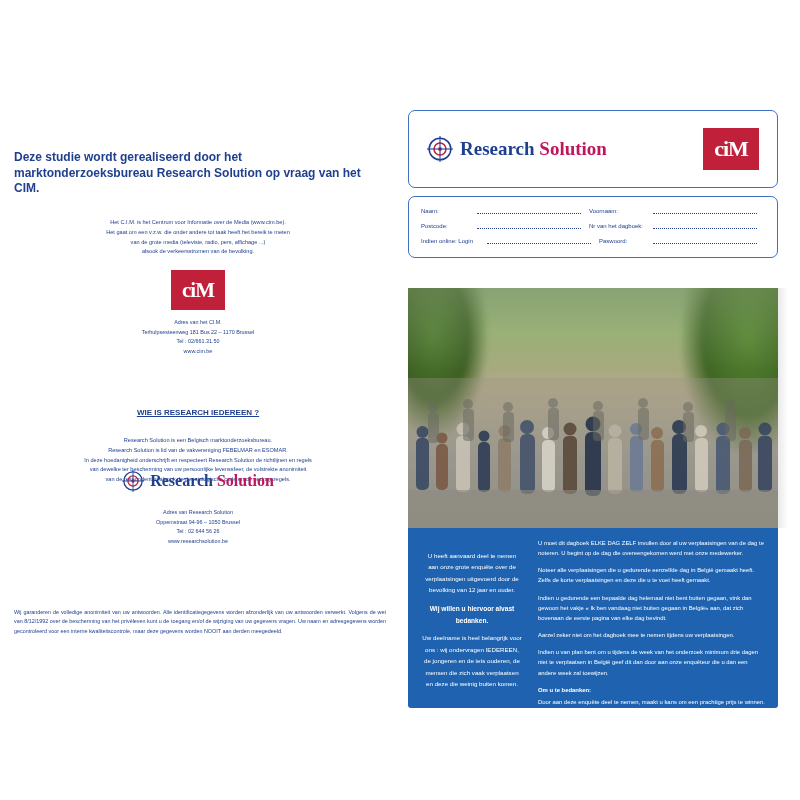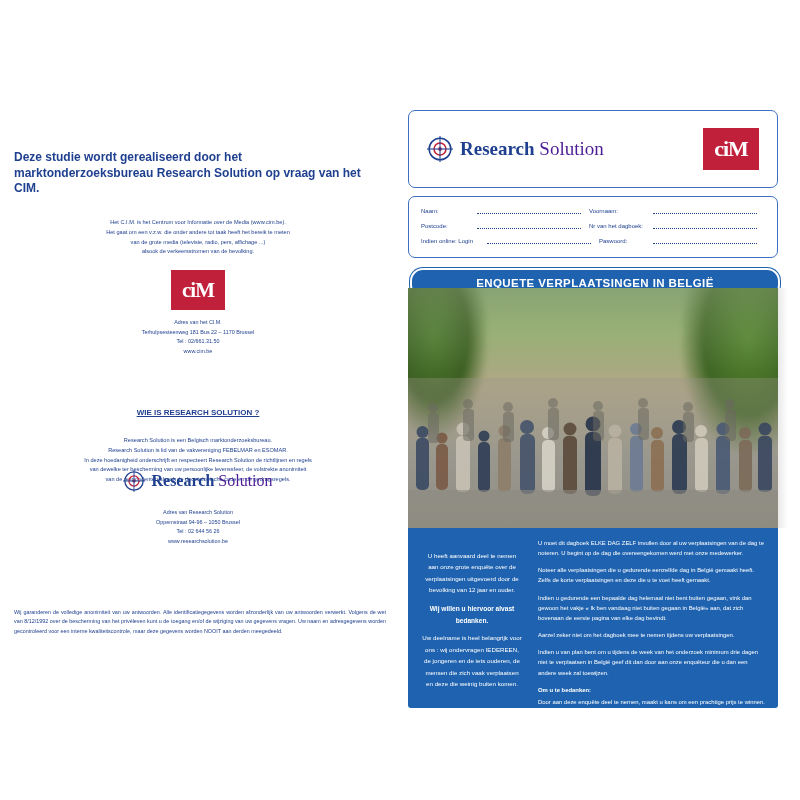--- a/index.html
+++ b/index.html
@@ -52,21 +52,21 @@
     font-family:"Liberation Serif", serif;letter-spacing:-1px;
   }
   
   .rs-logo{
     position:absolute;left:0;width:380px;top:330px;
     display:flex;align-items:center;justify-content:center;gap:6px;
   }
   .rs-mark{width:22px;height:22px;position:relative;}
   .rs-word{font-size:16px;color:#1f3f8f;font-weight:bold;
     font-family:"Liberation Serif", serif;}
-  .rs-word span{font-weight:normal;color:#4c1d95;}
+  .rs-word span{font-weight:bold;color:#be185d;}
   .lp-footer{
     position:absolute;left:6px;top:468px;width:372px;
     font-size:5.4px;color:#1f3f8f;line-height:1.75;text-align:justify;
   }
   
   .right-page{
     position:absolute;left:404px;top:110px;width:384px;height:590px;
   }
   .header-card{
     position:absolute;left:4px;top:0;width:370px;height:78px;
@@ -160,21 +160,21 @@
 
   <div class="cim-logo">
     <div class="cim-box">ciM</div>
   </div>
 
   <div class="lp-addr" id="a-cim" style="white-space:pre-line;">Adres van het CI.M.
 Terhulpsesteenweg 181 Bus 22 – 1170 Brussel
 Tel : 02/661.31.50
 www.cim.be</div>
 
-  <div class="lp-title" id="t-wie">WIE IS RESEARCH SOLUTION ?</div>
+  <div class="lp-title" id="t-wie">WIE IS RESEARCH IEDEREEN ?</div>
   <div class="lp-para" id="p-wie" style="white-space:pre-line;">Research Solution is een Belgisch marktonderzoeksbureau.
 Research Solution is lid van de vakvereniging FEBELMAR en ESOMAR.
 In deze hoedanigheid onderschrijft en respecteert Research Solution de richtlijnen en regels
 van dewelke ter bescherming van uw persoonlijke levenssfeer, de volstrekte anonimiteit
 van de respondenten alsook de deontologische code en de gedragsregels.</div>
 
   <div class="rs-logo">
     <span class="rs-mark">
       <svg viewBox="0 0 24 24" width="22" height="22">
         <circle cx="12" cy="12" r="10" fill="none" stroke="#1f3f8f" stroke-width="1.4"></circle>
@@ -227,21 +227,20 @@
       <span class="f-line"></span>
     </div>
     <div class="form-row">
       <span class="f-lab" style="width:66px">Indien online: Login</span>
       <span class="f-line"></span>
       <span class="f-lab2" style="width:54px">Paswoord:</span>
       <span class="f-line"></span>
     </div>
   </div>
 
-  <div class="banner">ENQUETE VERPLAATSINGEN IN BELGIË</div>
 
   <div class="photo">
     <div class="tree-l"></div>
     <div class="tree-r"></div>
     <svg class="crowd" viewBox="0 0 370 150" preserveAspectRatio="none">
       <rect x="0" y="0" width="370" height="150" fill="#9a9488" opacity="0.35"></rect>
       <g opacity="0.9">
         <g fill="#3b4a63">
             <rect x="8" y="60" width="13" height="52" rx="5"></rect>
             <circle cx="14.5" cy="54" r="6"></circle>

